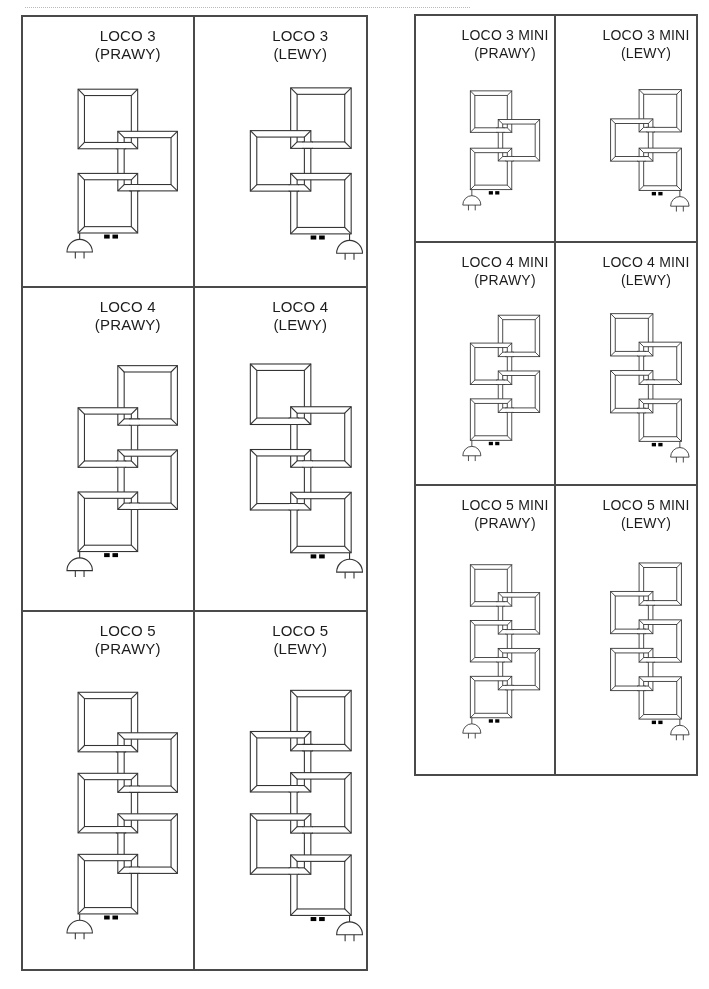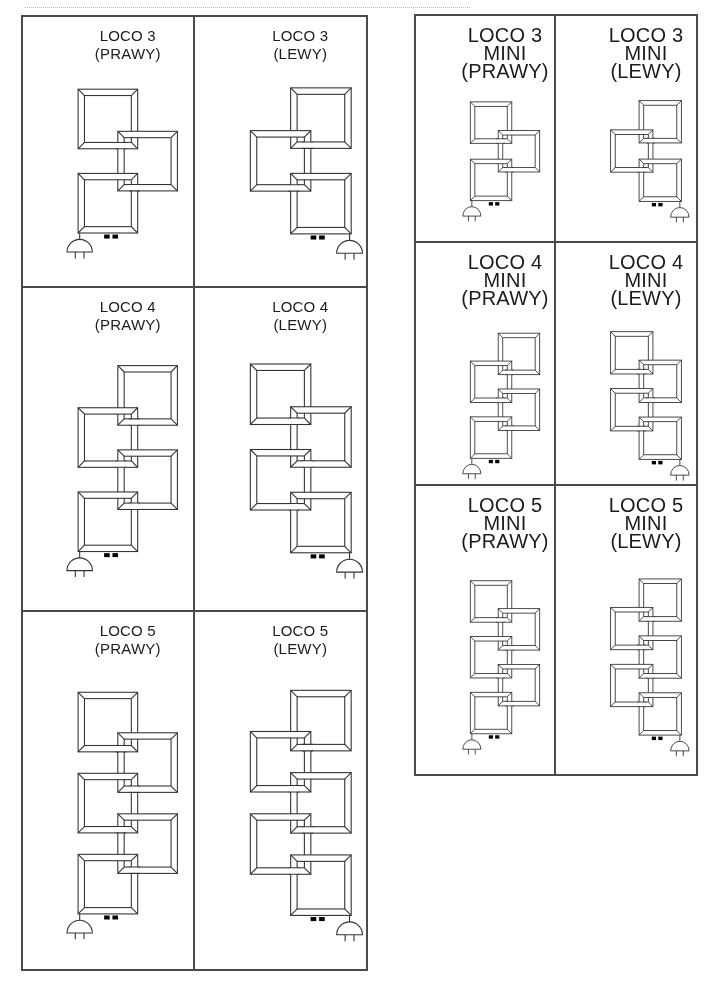--- a/index.html
+++ b/index.html
@@ -11,21 +11,21 @@
                border:2px solid #4a4a4a;background:#fff;box-sizing:border-box;}
   #table-standard{left:21px;top:15px;width:347px;grid-template-rows:271px 324px 357px;}
   #table-mini{left:414px;top:14px;width:284px;grid-template-rows:227px 243px 288px;}
   .cell{display:flex;flex-direction:column;align-items:center;box-sizing:border-box;
         overflow:hidden;padding-left:40px;}
   .cell.bR{border-right:2px solid #4a4a4a;}
   .cell.bB{border-bottom:2px solid #4a4a4a;}
   .model-title{text-align:center;color:#1c1c1c;padding-top:10px;line-height:18px;
                letter-spacing:0.2px;}
   #table-standard .model-title{font-size:15px;}
-  #table-mini .model-title{font-size:20px;}
+  #table-mini .model-title{font-size:14px;}
   .drawing-wrap{flex:1;display:flex;align-items:center;justify-content:center;width:100%;}
   svg.radiator{display:block;}
 </style>
 </head>
 <body>
 
 <div id="canvas">
   <div class="top-dotted"></div>
 
   <div id="table-standard" class="model-table">

